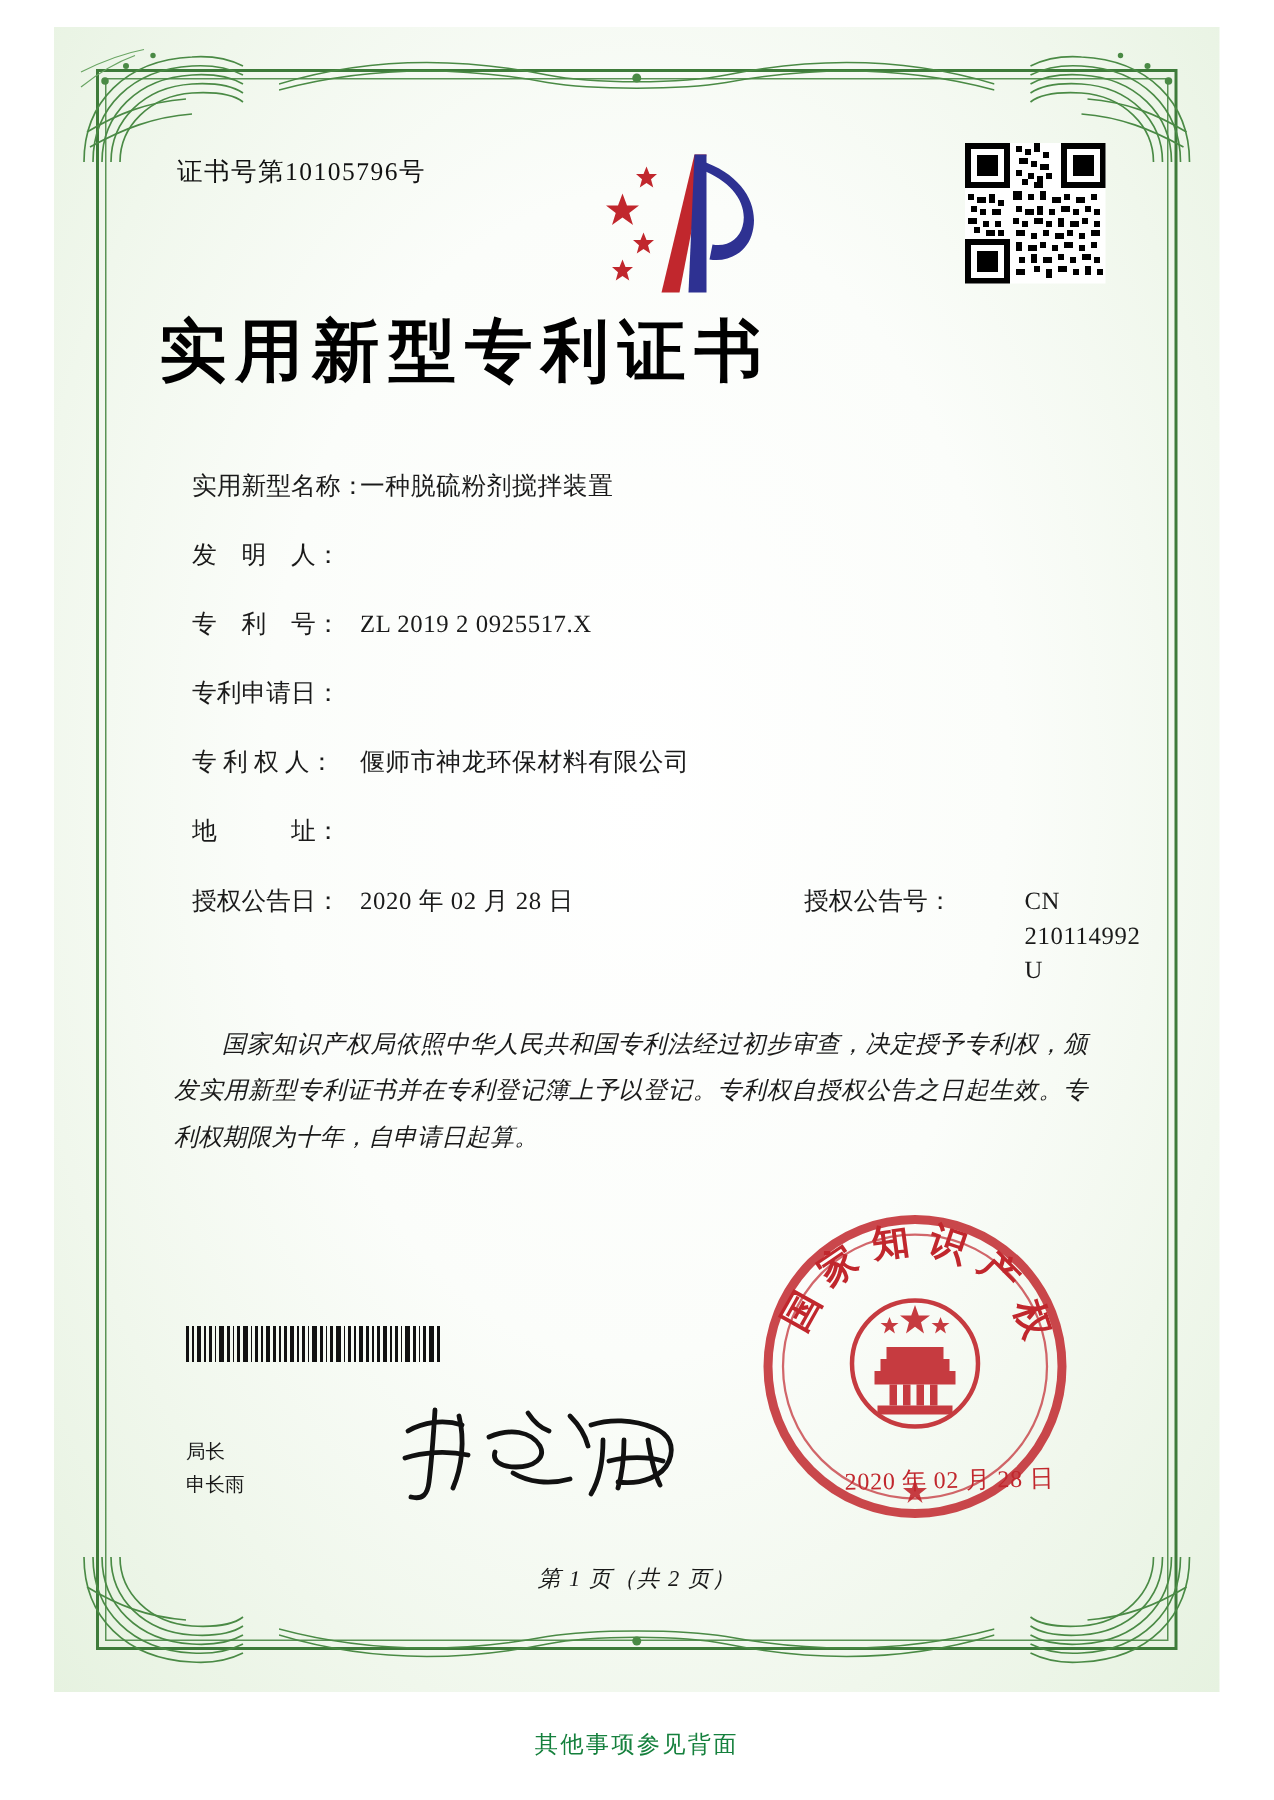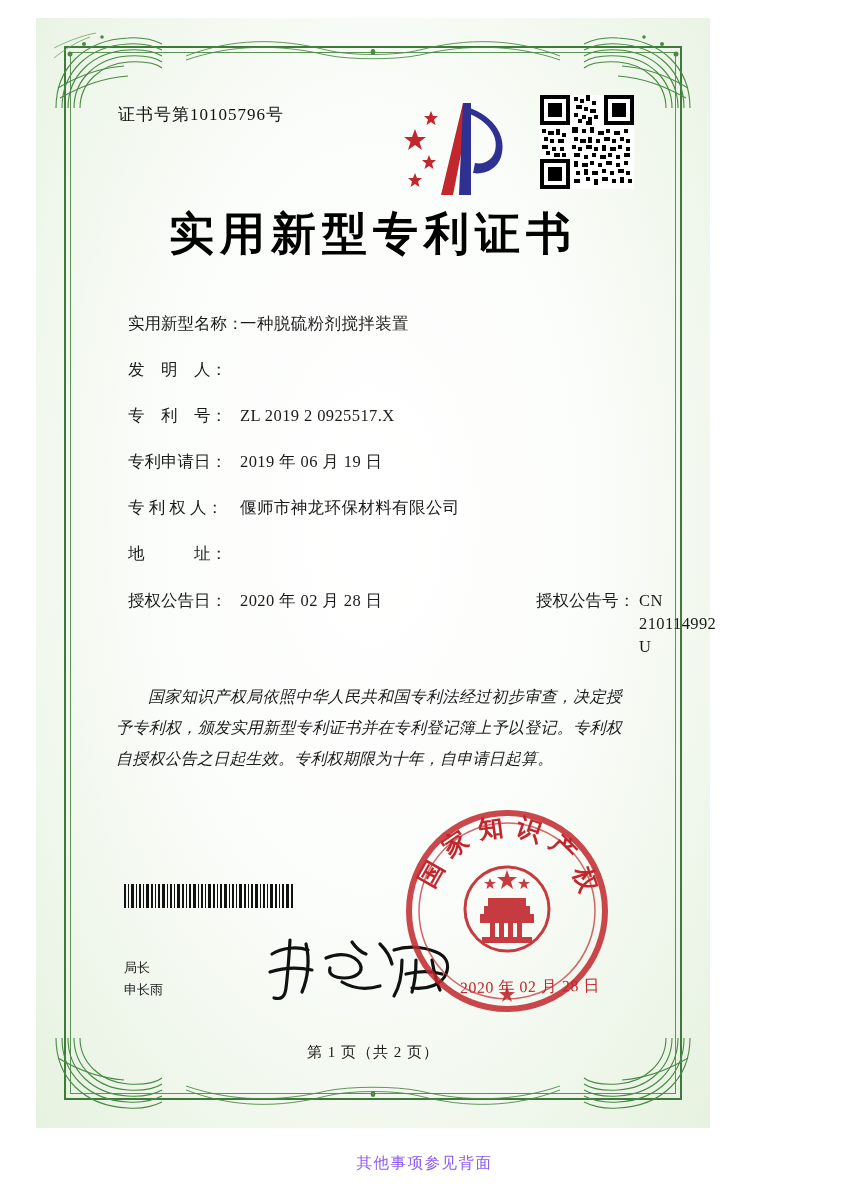--- a/index.html
+++ b/index.html
@@ -14,21 +14,21 @@
     color: #1a1a1a;
     position: relative;
     overflow: hidden;
   }
 
   
   .cert-page {
     position: absolute;
     left: 36px;
     top: 18px;
-    width: 674px;
+    width: 777px;
     height: 1110px;
     background:
       radial-gradient(ellipse at 50% 45%, #ffffff 0%, #fbfdfa 45%, #f0f7ec 75%, #e6f2e0 100%);
     box-sizing: border-box;
   }
 
   
   .frame-outer {
     position: absolute;
     left: 28px;
@@ -100,21 +100,20 @@
   .qr {
     position: absolute;
     right: 6px;
     top: -8px;
     width: 94px;
     height: 94px;
   }
 
   .title {
     margin-top: 78px;
-    text-align: center;
     font-size: 45px;
     font-weight: bold;
     letter-spacing: 6px;
     font-family: Liberation Sans, sans-serif;
     color: #000;
   }
 
   .fields {
     margin-top: 48px;
     padding-left: 22px;
@@ -140,20 +139,21 @@
   .field-row.split .field-value { flex: 0 0 auto; width: 296px; }
   .field-row .second-label {
     width: auto;
     flex: 0 0 auto;
     white-space: nowrap;
     margin-right: 4px;
   }
   .field-row .second-value {
     flex: 1;
     letter-spacing: 0.4px;
+    margin-left: 44px;
   }
 
   .paragraphs {
     margin-top: 22px;
     padding-left: 10px;
     padding-right: 18px;
     font-size: 16px;
     line-height: 1.95;
     text-align: justify;
     letter-spacing: 0.2px;
@@ -208,31 +208,32 @@
   }
 
   .page-no {
     position: absolute;
     left: 0;
     right: 0;
     bottom: -4px;
     text-align: center;
     font-size: 15px;
     letter-spacing: 1px;
+    font-style: italic;
   }
 
   .footer-note {
     position: absolute;
     left: 0;
     right: 0;
     top: 1153px;
     text-align: center;
     font-size: 15.5px;
     letter-spacing: 1.5px;
-    color: #8b5cf6;
+    color: #15803d;
   }
 </style>
 </head>
 <body>
 
 <div class="cert-page">
 
   <div class="frame-outer"></div>
   <div class="frame-inner"></div>
 
@@ -451,21 +452,20 @@
         <div class="field-label">发　明　人：</div>
       </div>
 
       <div class="field-row">
         <div class="field-label">专　利　号：</div>
         <div class="field-value">ZL 2019 2 0925517.X</div>
       </div>
 
       <div class="field-row">
         <div class="field-label">专利申请日：</div>
-        <div class="field-value">2019 年 06 月 19 日</div>
       </div>
 
       <div class="field-row">
         <div class="field-label">专 利 权 人：</div>
         <div class="field-value">偃师市神龙环保材料有限公司</div>
       </div>
 
       <div class="field-row">
         <div class="field-label">地　　　址：</div>
       </div>

